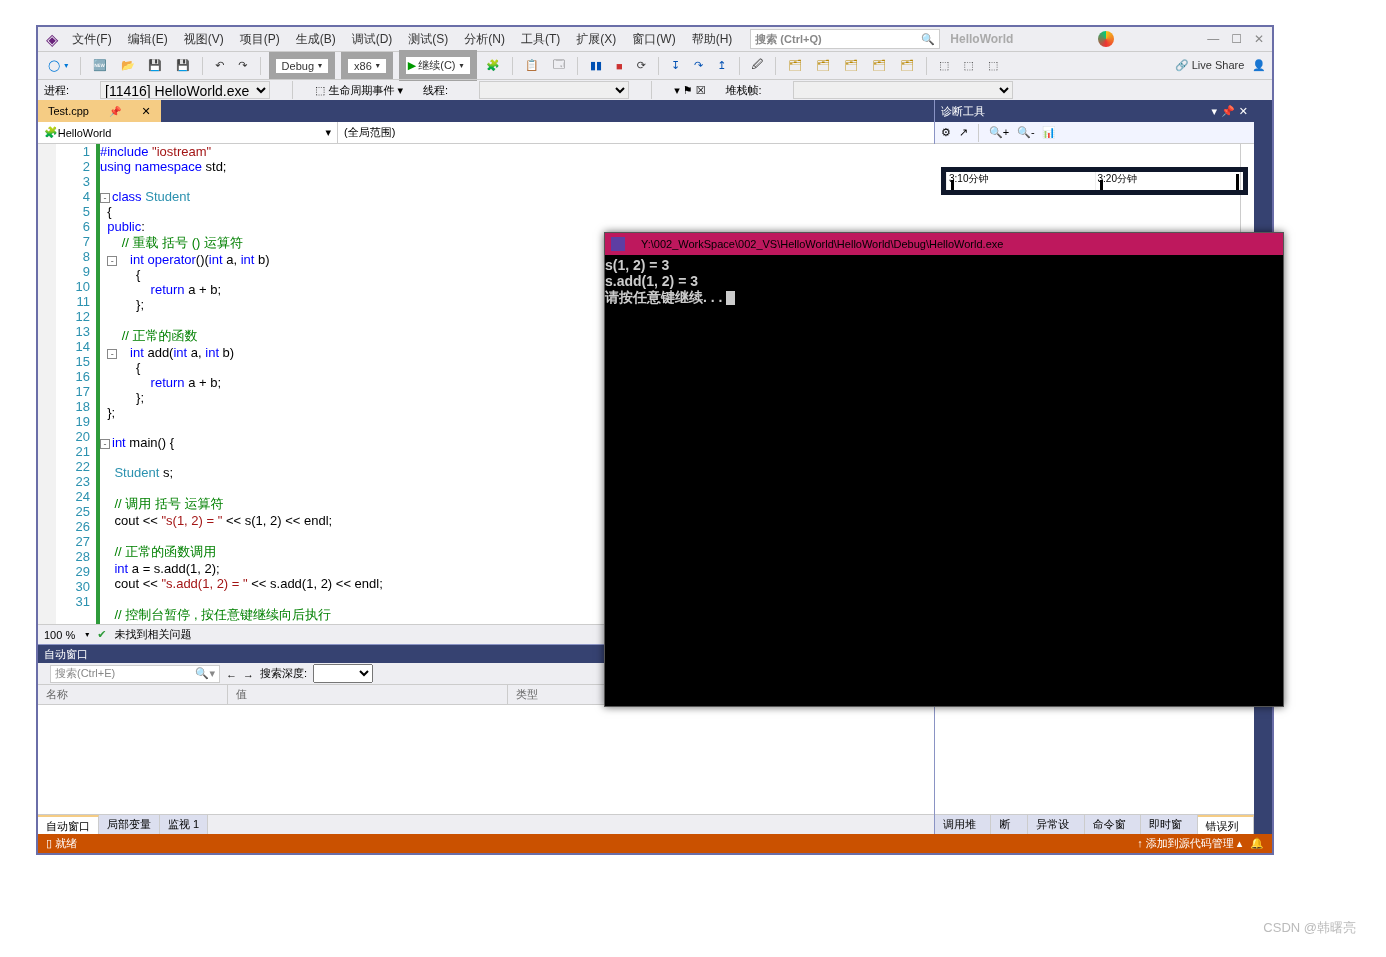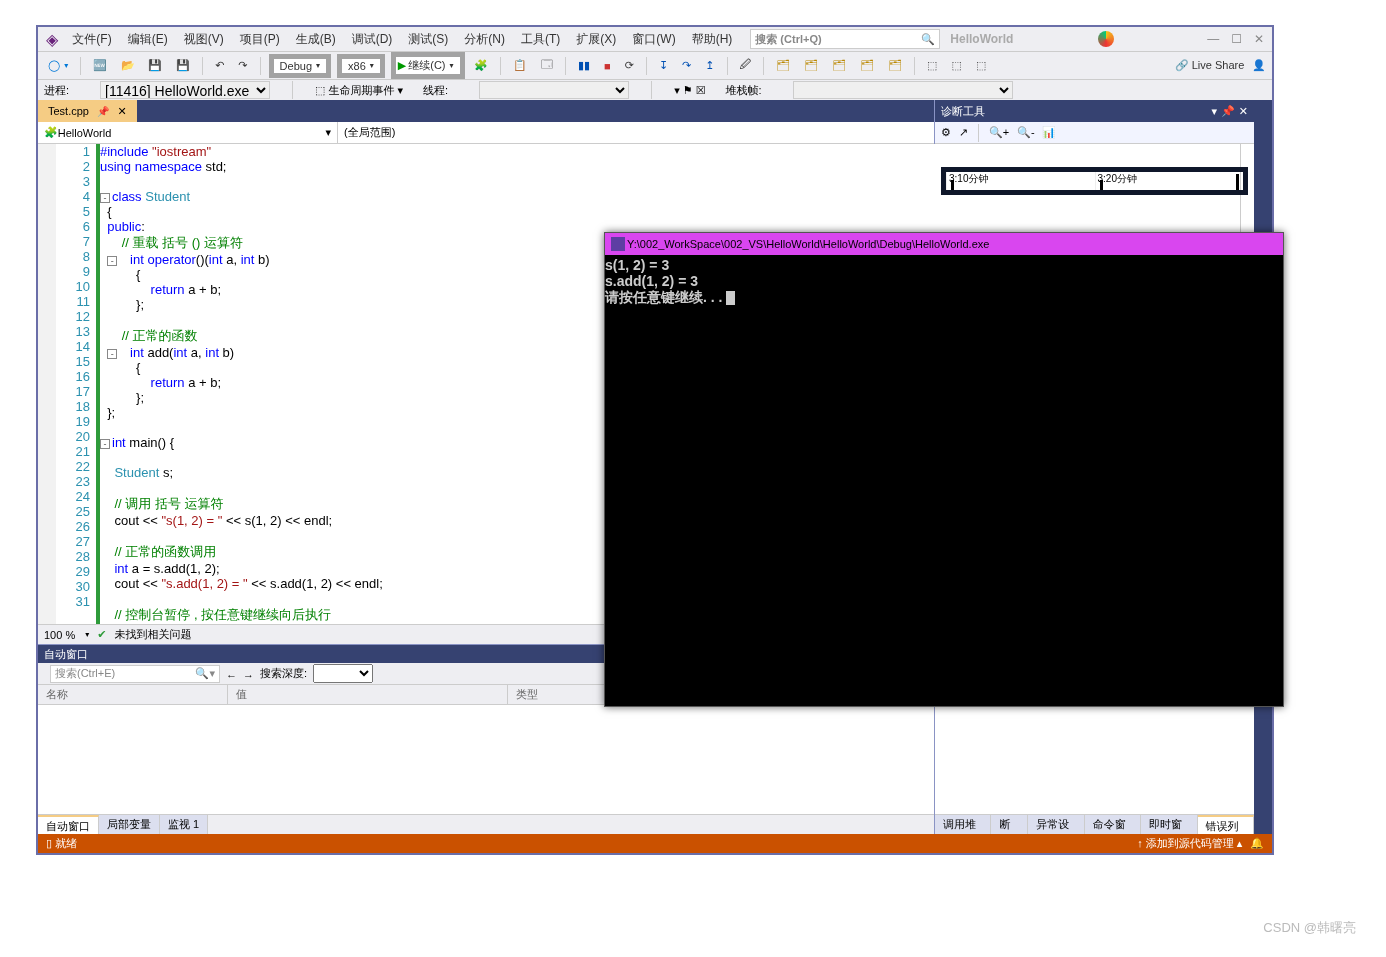--- a/index.html
+++ b/index.html
@@ -8,30 +8,30 @@
 .titlebar { height:28px; display:flex; align-items:center; background:#eeeef2; padding:0 8px; gap:4px; font-size:12px; color:#333; }
 .titlebar .logo { color:#68217a; font-size:16px; margin-right:4px; }
 .titlebar .menu-item { padding:2px 6px; cursor:default; }
 .titlebar .search { margin-left:8px; flex:0 0 190px; height:20px; border:1px solid #ccc; background:#fff; display:flex; align-items:center; padding:0 4px; font-size:11px; color:#888;font-weight:bold; }
 .titlebar .search .mag { margin-left:auto; }
 .titlebar .ptitle { margin-left:6px; color:#aaa; font-weight:bold; }
 .titlebar .winbtns { margin-left:auto; display:flex; gap:12px; color:#888; }
 .titlebar .acct { width:16px;height:16px;border-radius:50%;background:conic-gradient(#f5c518,#e33,#0c7); margin-left:auto; margin-right:8px;}
 .toolbar { height:28px; display:flex; align-items:center; padding:0 6px; gap:6px; font-size:11px; color:#333; border-top:1px solid #ccc; }
 .tbtn { display:flex; align-items:center; gap:2px; padding:1px 3px; border:1px solid transparent; }
-.tbtn.combo { border:5px solid #a3a3a3; background:#fff; padding:1px 6px; }
+.tbtn.combo { border:7px solid #a3a3a3; background:#fff; padding:1px 6px; }
 .sep { width:1px; height:18px; background:#ccc; margin:0 2px; }
 .right-tools { margin-left:auto; display:flex; align-items:center; gap:8px; }
 .toolbar2 { height:24px; display:flex; align-items:center; border-top:1px solid #ccc; padding:0 6px; gap:20px; font-size:11px; }
 .toolbar2 select,.toolbar2 input { font-size:14px; height:18px; border:1px solid #ccc;margin-left:11px; }
 
 .maingrid { flex:1; display:grid; grid-template-columns: 1fr 320px 18px; grid-template-rows: 1fr 190px; }
 .editor-col { grid-row:1; grid-column:1/3; display:flex; flex-direction:column; min-height:0; }
 .tabstrip { height:22px; background:#364271; display:flex; align-items:stretch; font-size:11px; }
-.tab { padding:3px 10px; background:#364271; color:#cfd3ea; display:flex; align-items:center; gap:8px; }
+.tab { padding:3px 10px; background:#364271; color:#cfd3ea; display:flex; align-items:center; gap:20px; }
 .tab.active { background:#f5cc84; color:#000; }
 .tab .pin { font-size:10px; }
 .tabstrip .gap { flex:1; }
 .navbar { height:22px; background:#fff; border-bottom:1px solid #ccc; display:flex; font-size:11px; }
 .navcell { flex:1; border-right:1px solid #ccc; padding:2px 6px; display:flex; align-items:center; overflow:hidden;}
 .navcell .carat { margin-left:auto; }
 .code-area { flex:1; display:flex; overflow:hidden; background:#fff; font-family:Consolas,monospace; font-size:13px; position:relative; }
 .breakpt-gutter { width:18px; background:#f2f2f2; }
 .green-bar { width:4px; background:#2e9b3a; }
 .linenums { width:40px; text-align:right; padding:0 6px 0 0; color:#2b91af; background:#fff; }
@@ -67,21 +67,21 @@
 .panel-cols div{padding:2px 8px;border-right:1px solid #ccc;}
 .panel-tabs { height:20px; background:#eeeef2; display:flex; font-size:11px; border-top:1px solid #ccc;}
 .panel-tabs div{padding:2px 8px; border-right:1px solid #ccc; background:#dcdfef;}
 .panel-tabs div.active{background:#fff;border-top:2px solid #f5cc84; color:#000;}
 .panel-body{flex:1; background:#fff;}
 
 .statusbar { height:22px; background:#ca5100; color:#fff; font-size:11px; display:flex; align-items:center; padding:0 8px; }
 .statusbar .sright{margin-left:auto; display:flex; align-items:center; gap:8px;}
 
 #console { position:absolute; left:604px; top:232px; width:680px; height:475px; background:#000; border:1px solid #555; box-shadow:0 0 8px rgba(0,0,0,.6); display:flex; flex-direction:column;}
-#console .titlebar2 { height:22px; background:#d946ef; display:flex; align-items:center; font-size:11px; padding:0 6px; gap:2px;}
+#console .titlebar2 { height:22px; background:#be185d; display:flex; align-items:center; font-size:11px; padding:0 6px; gap:16px;}
 #console .titlebar2 .cmdico{width:14px;height:14px;background:#5e3ea3;display:inline-block;}
 #console .out { flex:1; color:#ccc; font-family:Consolas,monospace; font-size:14px; padding:2px 0 0 0; white-space:pre; line-height:1.15;font-weight:bold;}
 #console .cursor{display:inline-block;width:9px;height:14px;background:#ccc;vertical-align:text-bottom;}
 
 .watermark { position:absolute; right:30px; bottom:20px; color:#bbb; font-size:13px; }
 .dd{font-size:8px;margin-left:2px;}
 </style>
 </head>
 <body>
 

